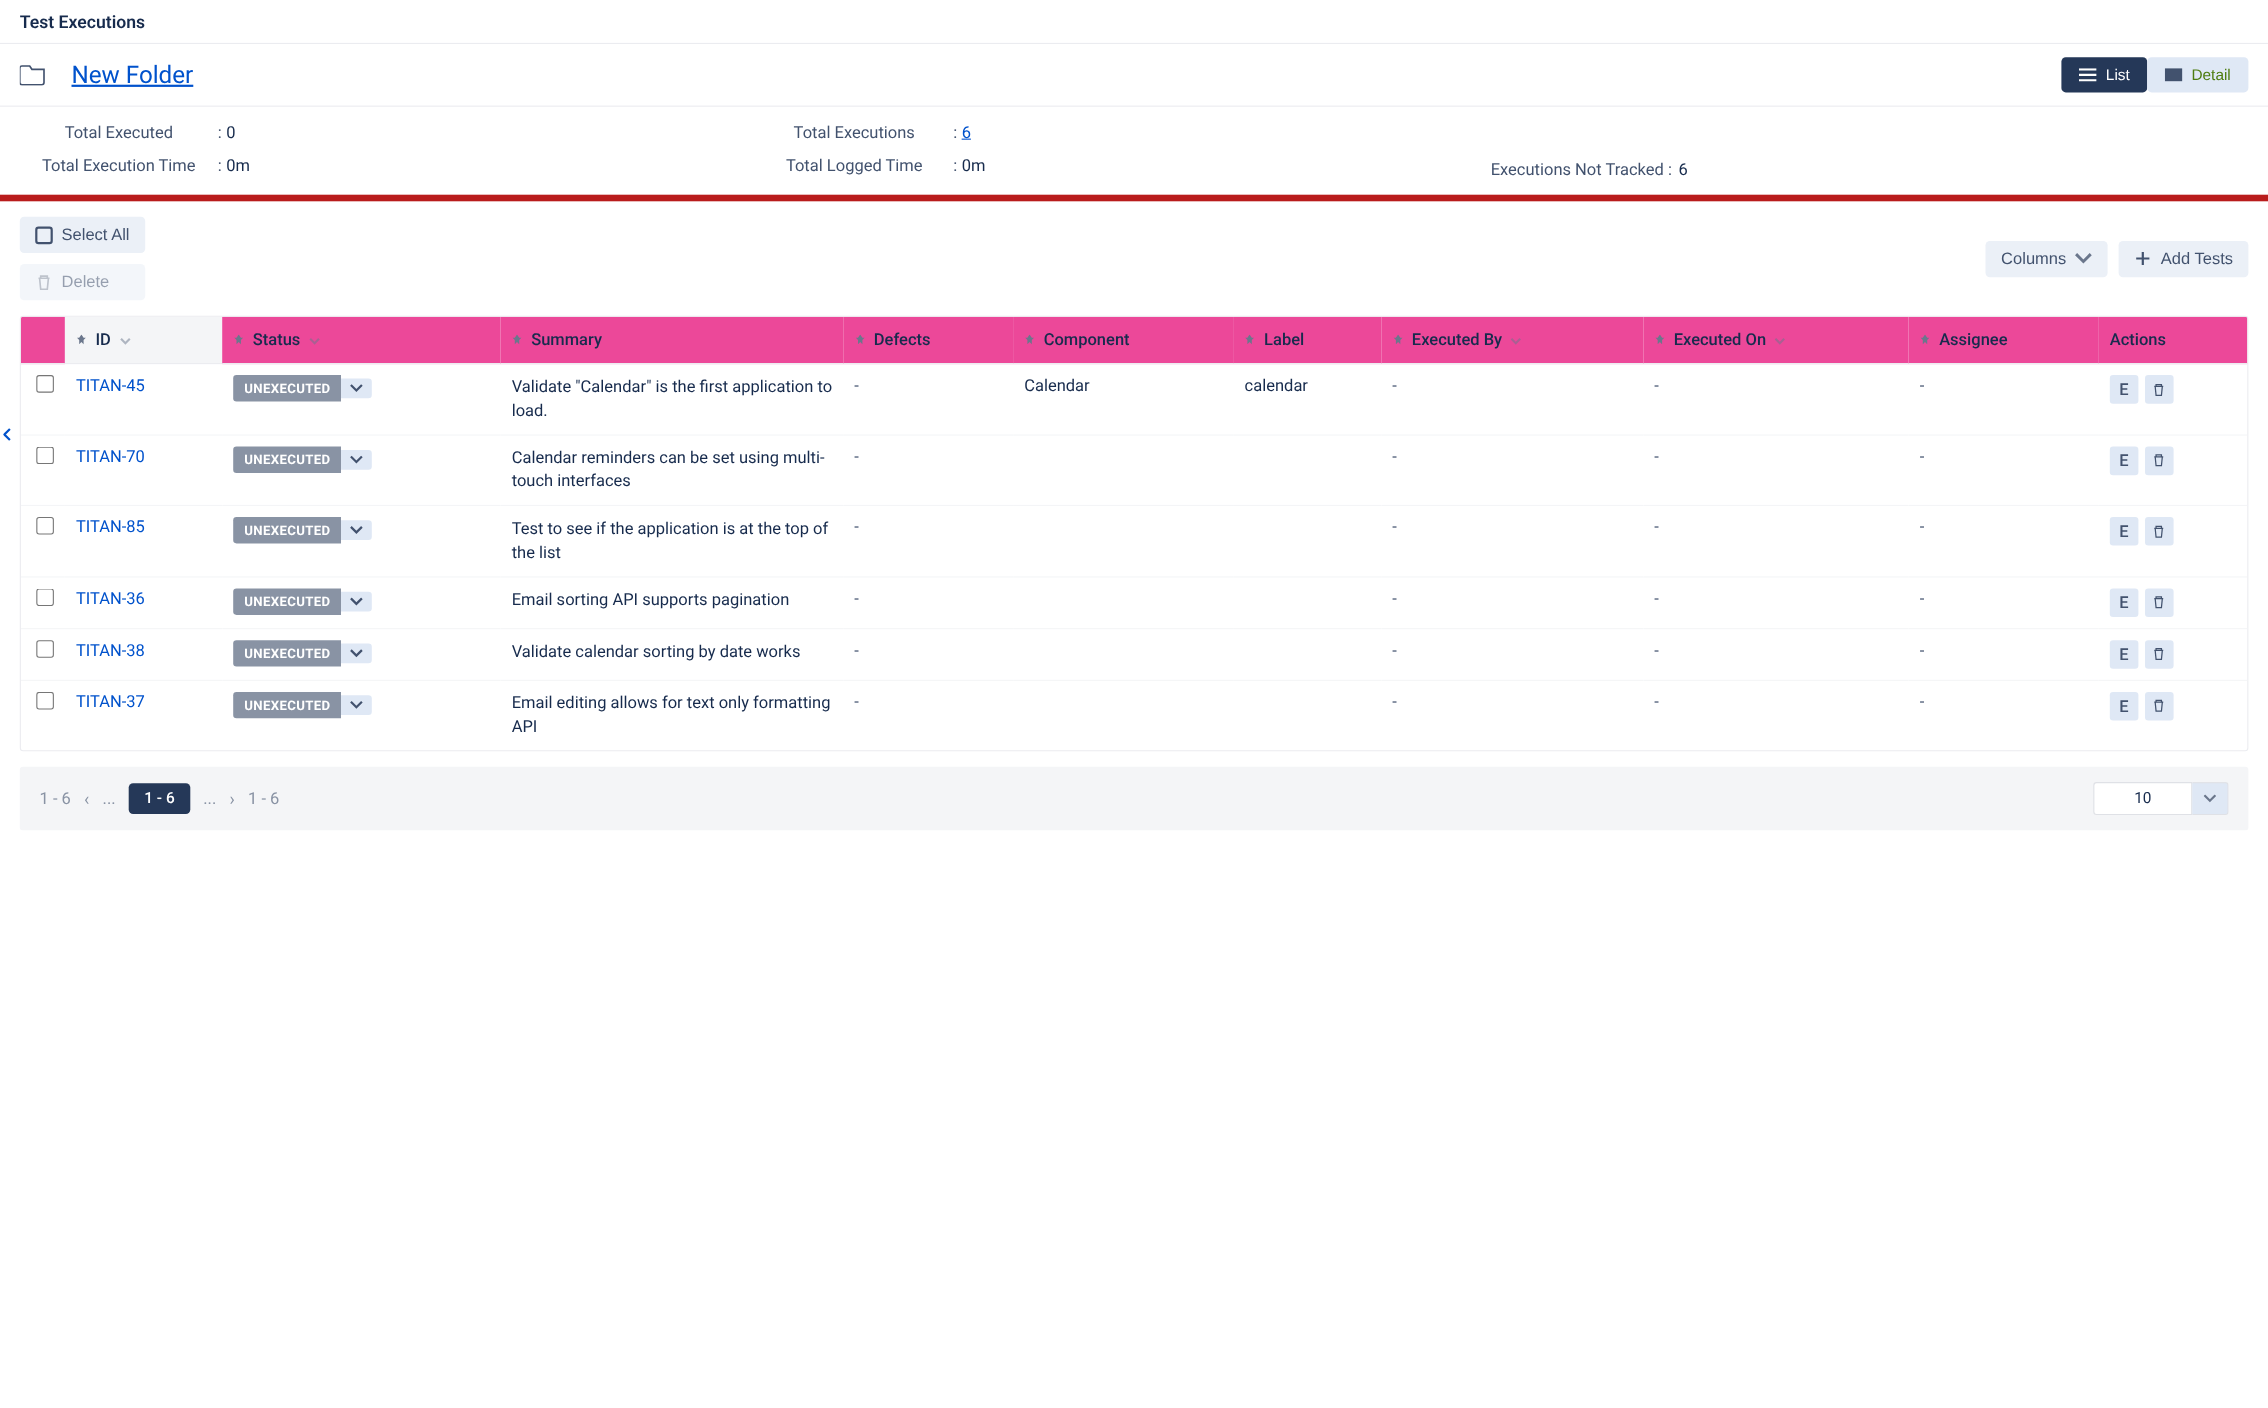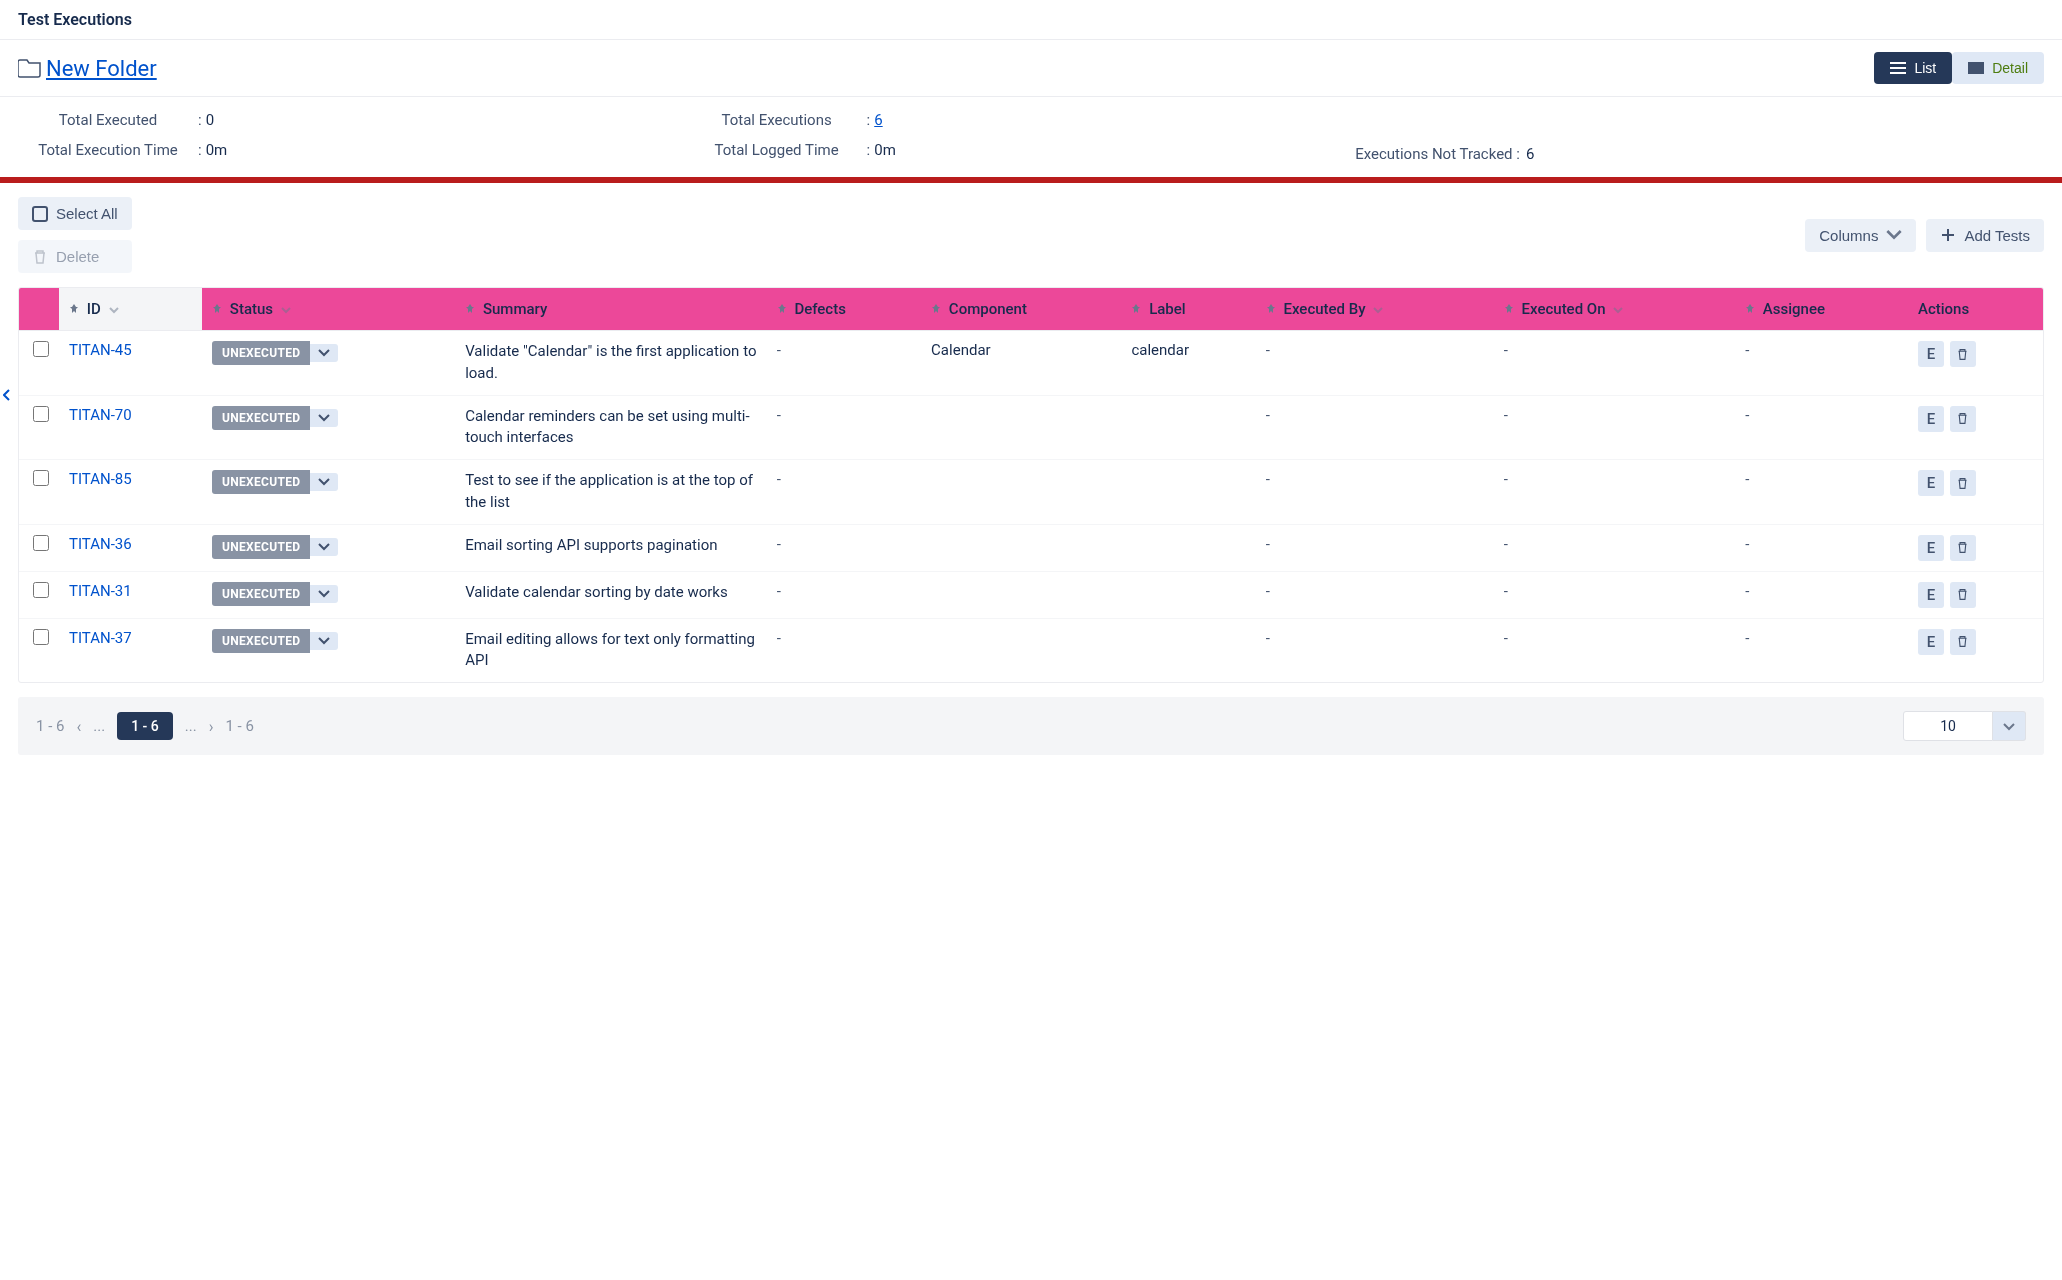--- a/index.html
+++ b/index.html
@@ -1,21 +1,21 @@
 <!DOCTYPE html>
 <html><head>
 <meta charset="utf-8">
 <style>
 * { margin: 0; padding: 0; box-sizing: border-box; }
 body { font-family: -apple-system, BlinkMacSystemFont, "Segoe UI", Roboto, sans-serif; color: #172B4D; font-size: 14px; background: #fff; }
 
 .page-title { font-size: 16px; font-weight: 600; padding: 10px 18px; border-bottom: 1px solid #ebecf0; }
 
 .header-row { display: flex; align-items: center; justify-content: space-between; padding: 12px 18px; border-bottom: 1px solid #ebecf0; }
-.breadcrumb { display: flex; align-items: center; gap: 4px; }
+.breadcrumb { display: flex; align-items: center; gap: 23px; }
 .folder-icon { width: 24px; height: 20px; }
 .breadcrumb-text { color: #0052CC; font-size: 22px; font-weight: 400; }
 
 .view-toggle { display: flex; gap: 0; }
 .view-btn { display: flex; align-items: center; gap: 8px; padding: 8px 16px; border: none; cursor: pointer; font-size: 14px; font-weight: 500; border-radius: 4px; }
 .view-btn.active { background: #253858; color: #fff; }
 .view-btn.inactive { background: #DFE8F5; color: #4d7c0f; margin-left: 0; }
 .view-btn svg { width: 16px; height: 12px; }
 
 .stats-row { display: flex; padding: 14px 18px; border-bottom: 6px solid #b91c1c; text-align: center; }
@@ -357,21 +357,21 @@
         <span class="action-e">
           <svg viewBox="0 0 16 16" width="13" height="13">
                   <path d="M3 4h10M5 4V2h6v2M4 4l1 10h6l1-10" fill="none" stroke="#42526E" stroke-width="1.4"></path>
                 </svg>
         </span>
       </div>
     </td>
   </tr>
         <tr>
     <td class="checkbox-wrap"><input type="checkbox" style=""></td>
-    <td class="col-id-cell"><a href="#" class="id-link">TITAN-31</a></td>
+    <td class="col-id-cell"><a href="#" class="id-link">TITAN-38</a></td>
     <td>
       <div class="status-cell">
         <span class="status-badge">UNEXECUTED</span>
         <span class="status-drop">
           <svg viewBox="0 0 12 8" width="12" height="8">
                   <path d="M1 1l5 5 5-5" stroke="#42526E" stroke-width="2" fill="none"></path>
                 </svg>
         </span>
       </div>
     </td>

